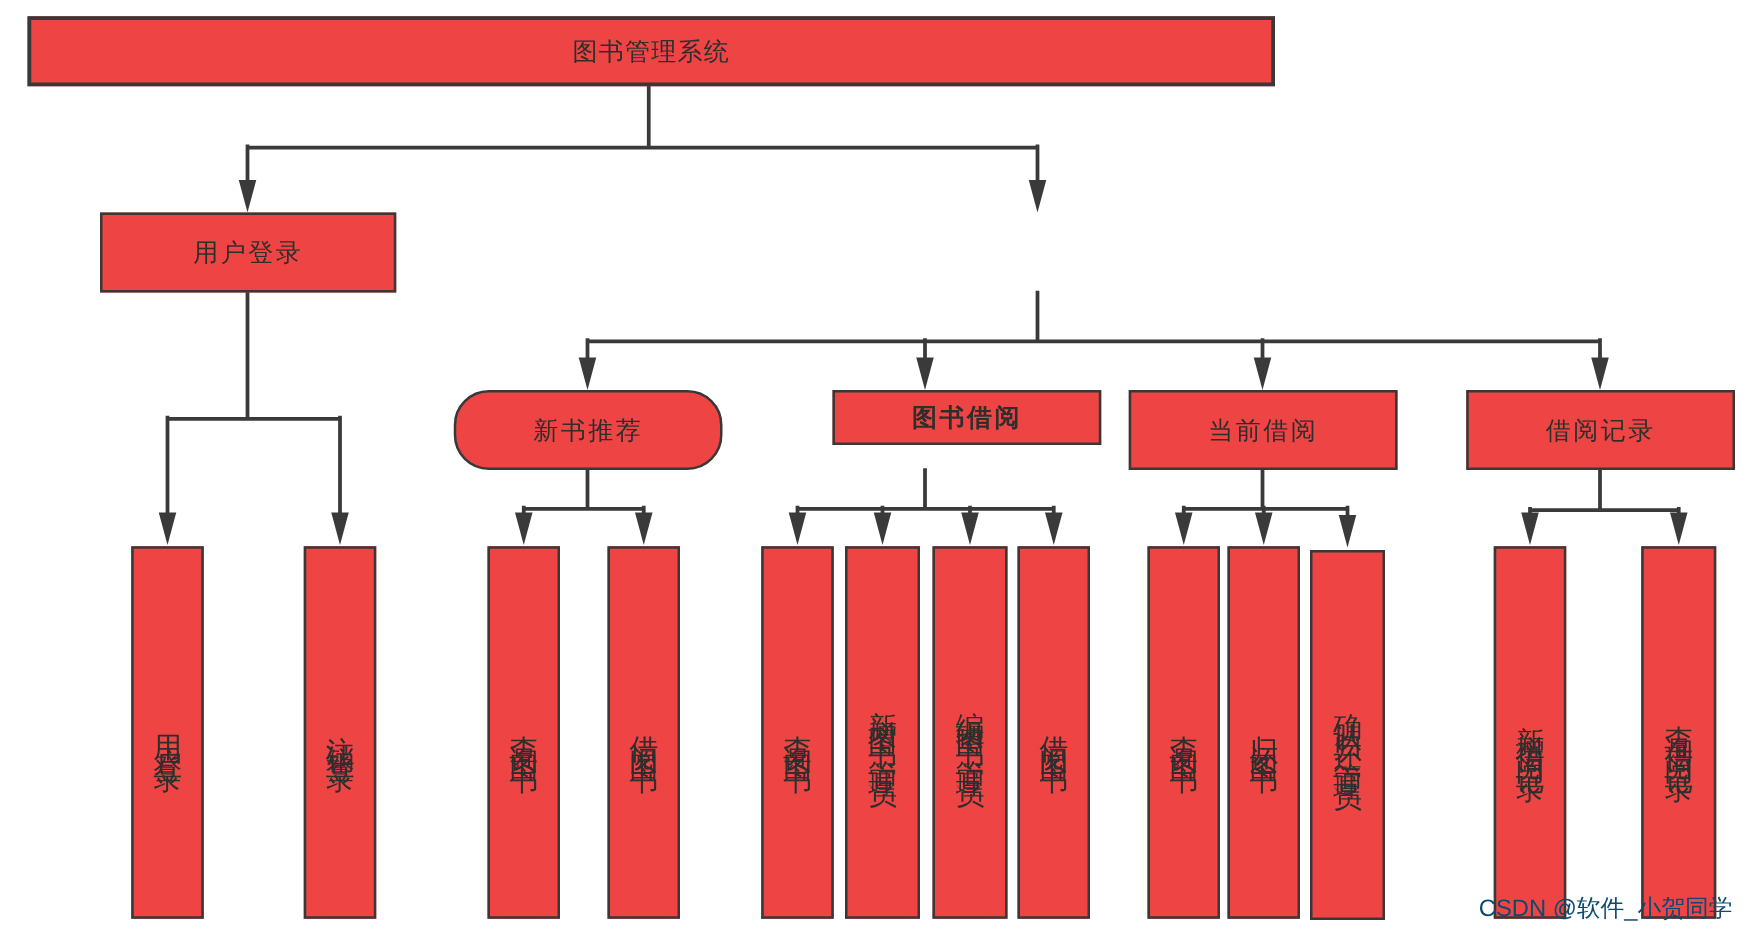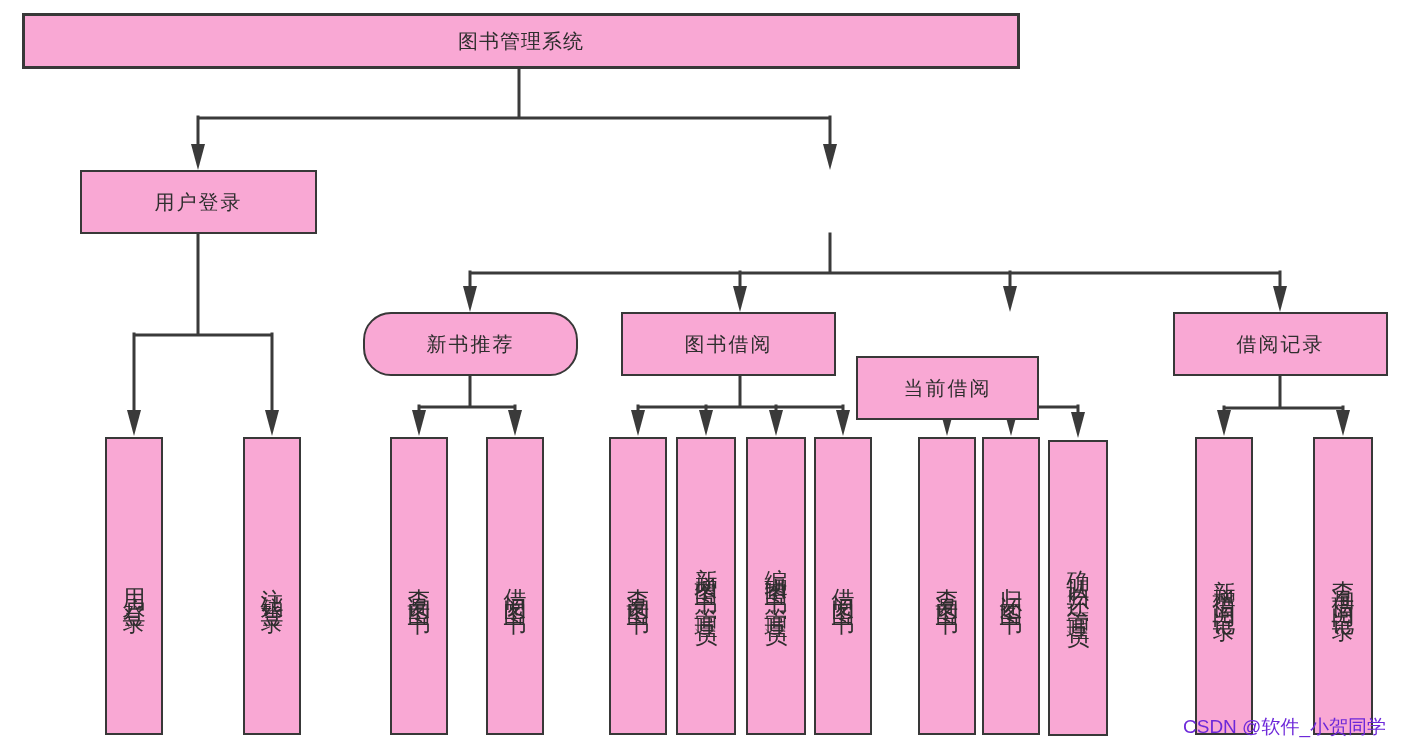--- a/index.html
+++ b/index.html
@@ -8,21 +8,21 @@
     width: 1405px;
     height: 747px;
     background: #ffffff;
     font-family: "Liberation Sans", "DejaVu Sans", sans-serif;
     overflow: hidden;
   }
   svg.wires { position: absolute; left: 0; top: 0; }
   .node {
     position: absolute;
     box-sizing: border-box;
-    background: #f9a8d4;
+    background: #ef4444;
     border: 2.5px solid #383838;
     color: #2e2e2e;
     display: flex;
     align-items: center;
     justify-content: center;
     text-align: center;
   }
   .node.root { border-width: 3px; font-size: 20px; letter-spacing: 1px; }
   .node.branch { font-size: 20px; letter-spacing: 2px; }
   .node.leaf { }
@@ -32,21 +32,21 @@
     font-size: 23px;
     letter-spacing: 8px;
     line-height: 1;
     white-space: nowrap;
   }
   .watermark {
     position: absolute;
     left: 1183px;
     top: 714px;
     font-size: 19px;
-    color: #6d28d9;
+    color: #0c4a6e;
     white-space: nowrap;
   }
 </style>
 </head>
 <body>
 
 <div class="canvas">
 
   <svg class="wires" width="1405" height="747" viewBox="0 0 1405 747">
     <g stroke="#3a3a3a" stroke-width="3" fill="none" stroke-linecap="square">
@@ -92,24 +92,24 @@
     <span>图书管理系统</span>
   </div>
 
   <div class="node branch" style="left:80px; top:170px; width:237px; height:64px;">
     <span>用户登录</span>
   </div>
 
   <div class="node branch" style="left:363px; top:312px; width:215px; height:64px;border-radius:28px;">
     <span>新书推荐</span>
   </div>
-  <div class="node branch" style="left:621px; top:312px; width:215px; height:64px;">
+  <div class="node branch" style="left:666px; top:312px; width:215px; height:44px;font-weight:bold;">
     <span>图书借阅</span>
   </div>
-  <div class="node branch" style="left:856px; top:312px; width:183px; height:64px;margin-top:44px;">
+  <div class="node branch" style="left:903px; top:312px; width:215px; height:64px;">
     <span>当前借阅</span>
   </div>
   <div class="node branch" style="left:1173px; top:312px; width:215px; height:64px;">
     <span>借阅记录</span>
   </div>
 
   <div class="node leaf" style="left:105px; top:437px; width:58px; height:298px;">
     <span class="vtext">用户登录</span>
   </div>
   <div class="node leaf" style="left:243px; top:437px; width:58px; height:298px;">

